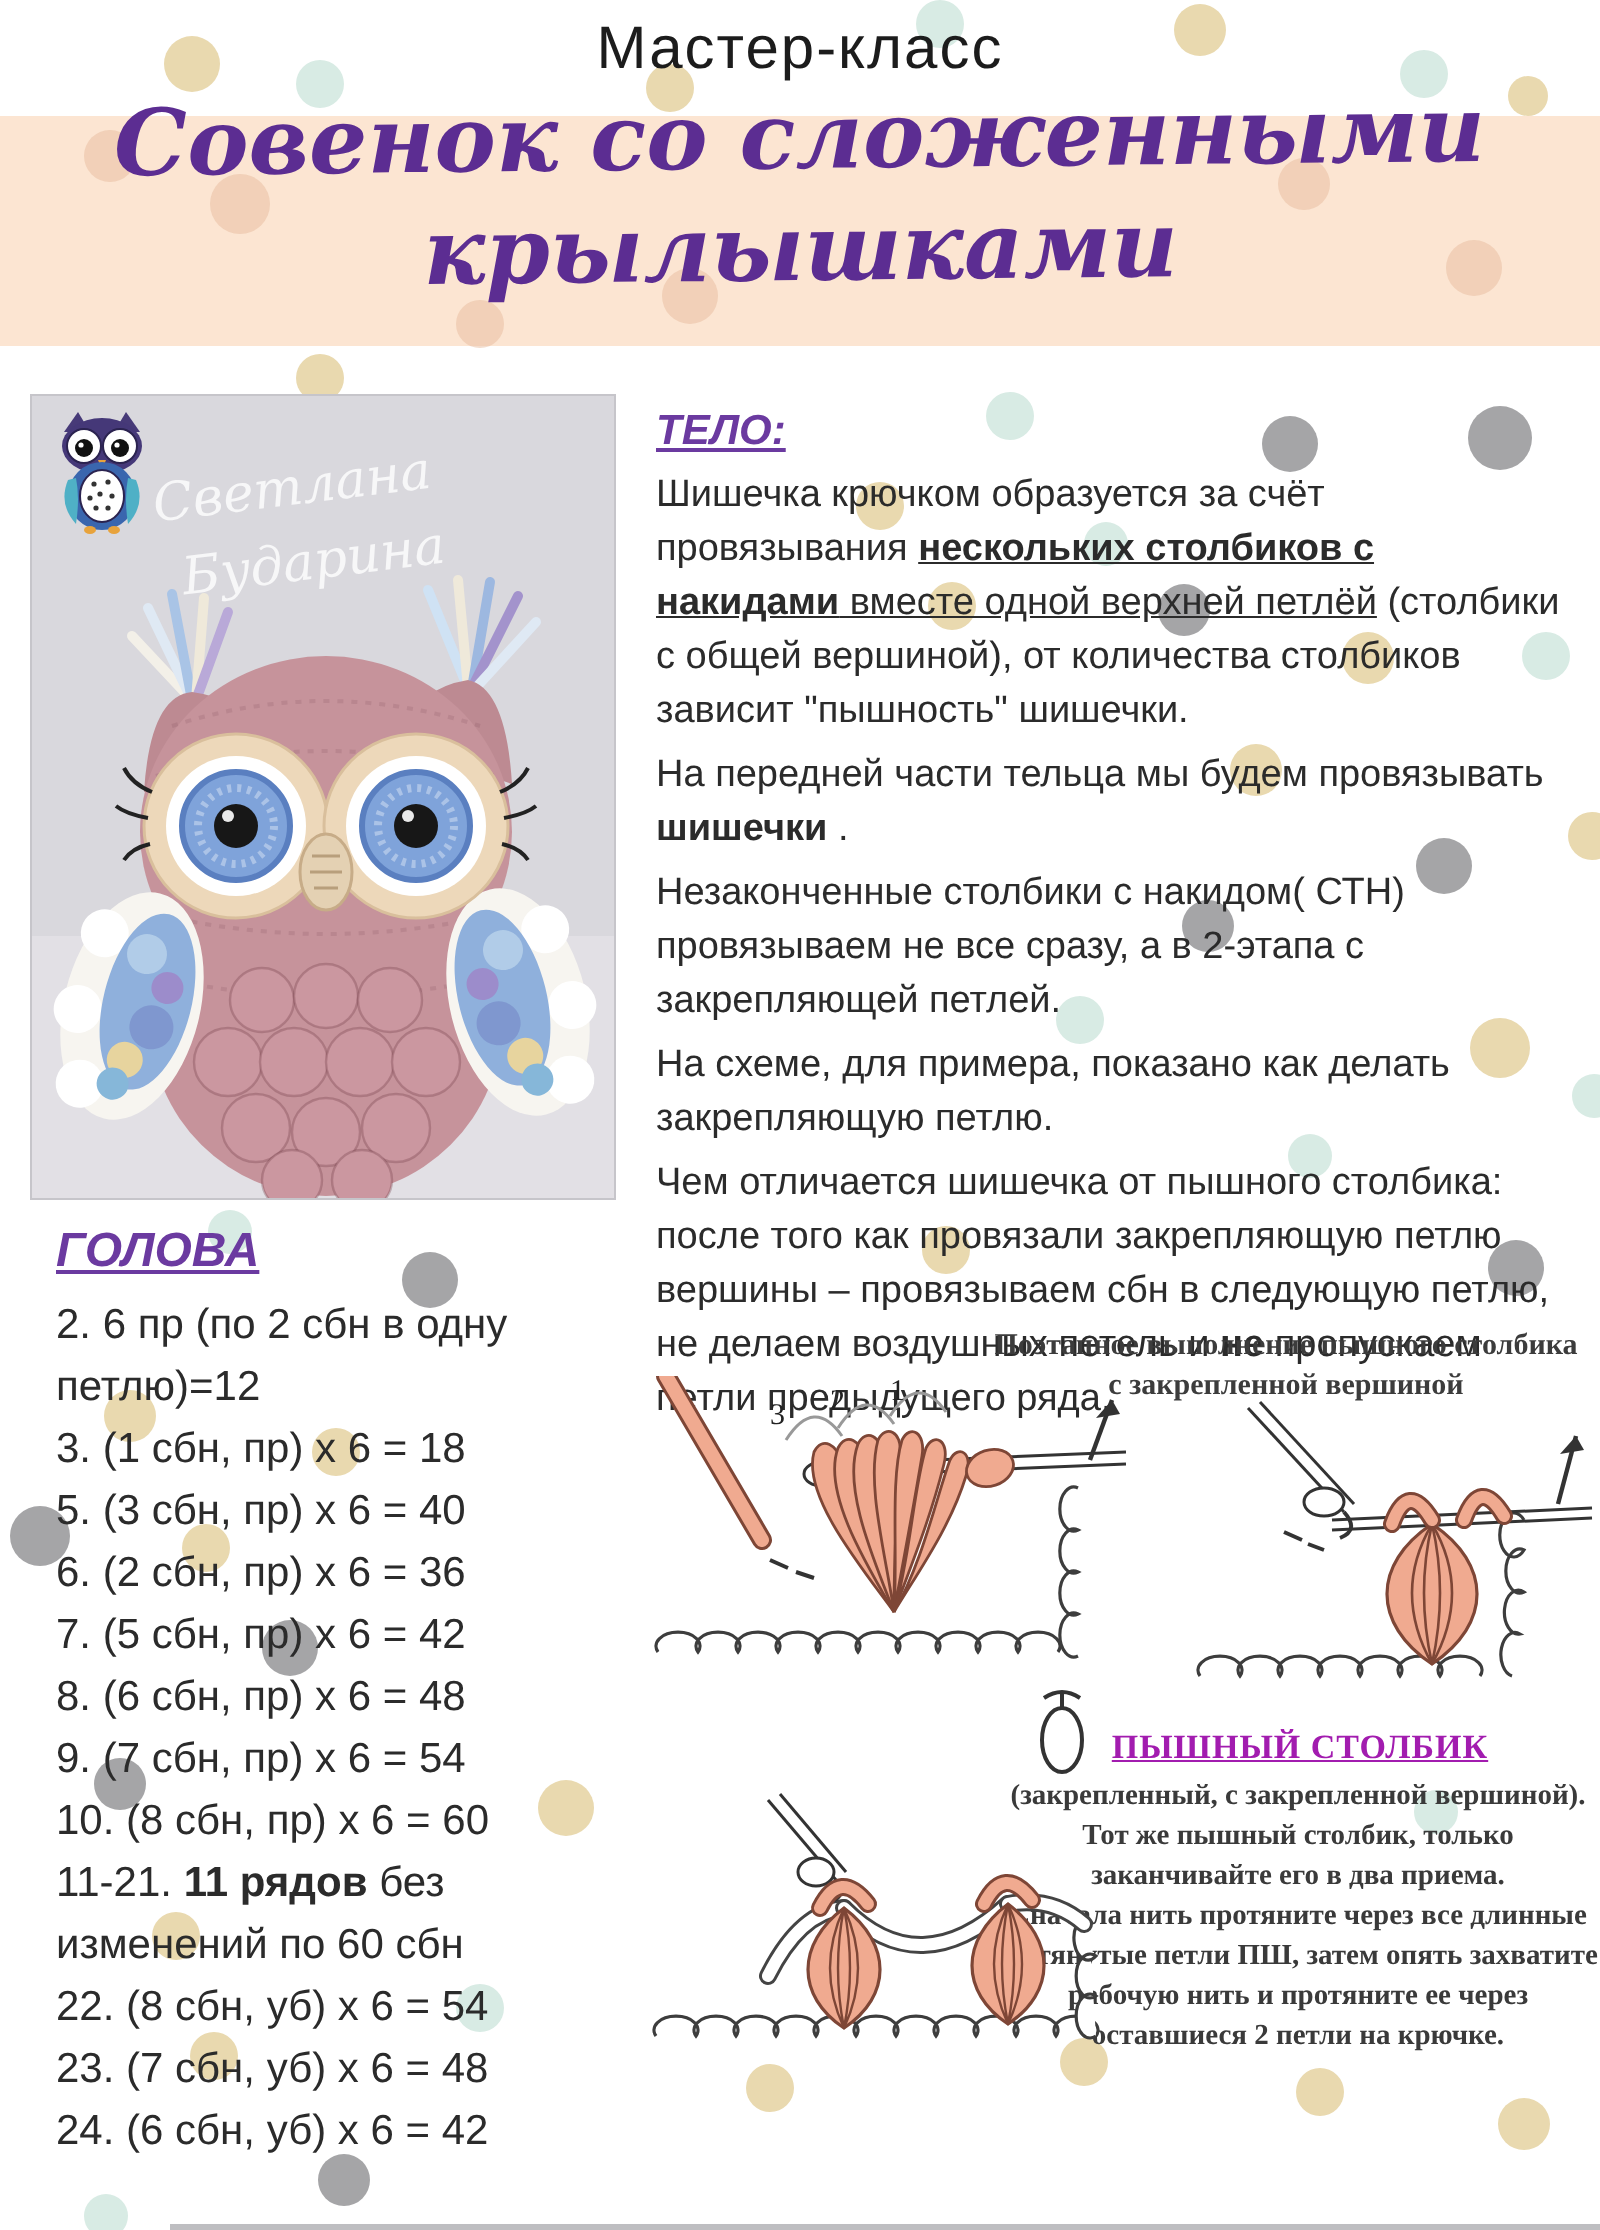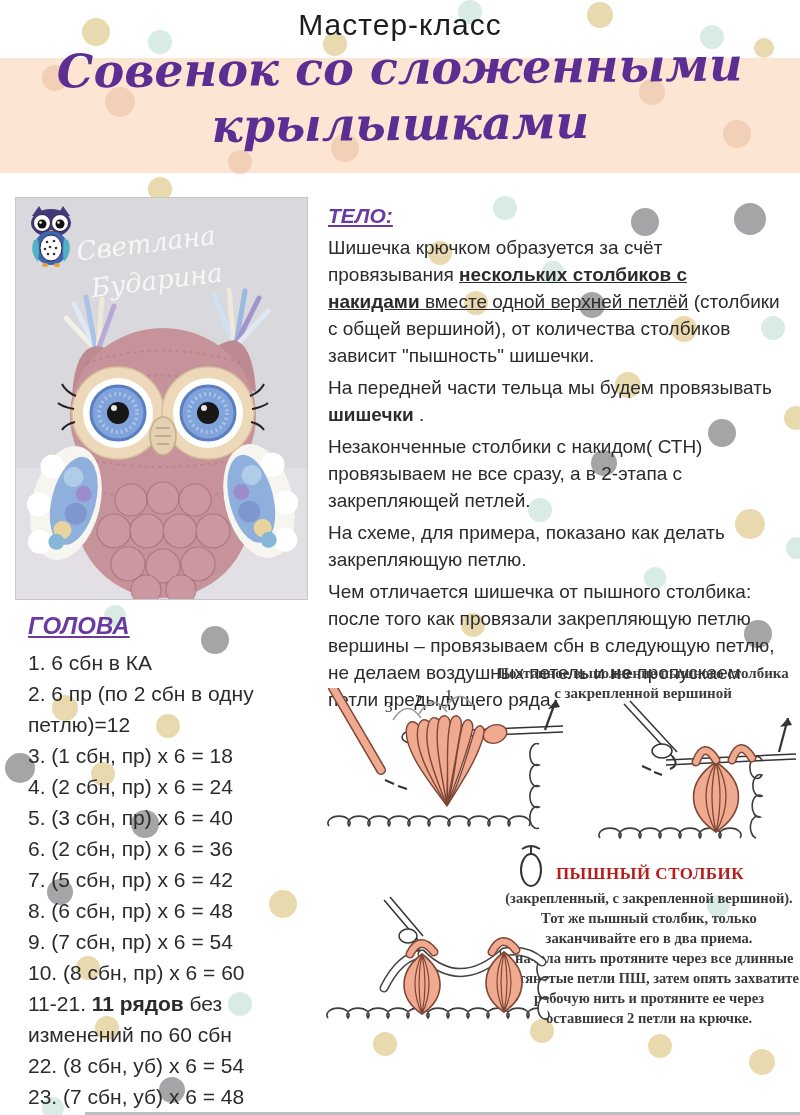--- a/index.html
+++ b/index.html
@@ -48,21 +48,21 @@
   .diag-caption{
     left:488px;top:663px;width:310px;z-index:2;text-align:center;
     font-family:"Liberation Serif",serif;font-weight:bold;font-size:15px;line-height:20px;color:#3c3c3c;
   }
   .svg-a{left:327px;top:688px;z-index:2;}
   .svg-b{left:596px;top:698px;z-index:2;}
   .svg-c{left:326px;top:896px;z-index:2;}
   .puff-symbol{left:514px;top:842px;z-index:2;}
   .puff-heading{
     left:520px;top:864px;width:260px;z-index:2;text-align:center;
-    font-family:"Liberation Serif",serif;font-weight:bold;font-size:17px;color:#b91c1c;letter-spacing:.5px;
+    font-family:"Liberation Serif",serif;font-weight:bold;font-size:17px;color:#a21caf;letter-spacing:.5px;text-decoration:underline;
   }
   .puff-text{
     left:498px;top:888px;width:302px;z-index:2;text-align:center;
     font-family:"Liberation Serif",serif;font-weight:700;font-size:14.5px;line-height:20px;color:#3a3a3a;
   }
   .puff-text p{margin:0;}
   .bottom-bar{left:85px;right:0;bottom:0;height:3px;background:#a8a8ac;opacity:.75;z-index:2;}
 </style>
 </head>
 <body>
@@ -279,24 +279,22 @@
   <p class="purple-head">ТЕЛО:</p>
   <p><span>Шишечка крючком образуется за счёт провязывания </span><span class="b u">нескольких столбиков с накидами</span><span class="u"> вместе одной верхней петлёй</span><span> (столбики с общей вершиной), от количества столбиков зависит "пышность" шишечки.</span></p>
   <p><span>На передней части тельца мы будем провязывать </span><span class="b">шишечки</span><span> .</span></p>
   <p>Незаконченные столбики с накидом( СТН) провязываем не все сразу, а в 2-этапа с закрепляющей петлей.</p>
   <p>На схеме, для примера, показано как делать закрепляющую петлю.</p>
   <p><span>Чем отличается шишечка от пышного столбика: после того как провязали закрепляющую петлю вершины – провязываем сбн в следующую петлю, не делаем воздушных петель и </span><span class="b">не</span><span> пропускаем петли предыдущего ряда.</span></p>
 </div>
 
 <div class="abs golova">
   <p class="purple-head">ГОЛОВА</p>
-  <div>1. 6 сбн в КА</div>
   <div>2. 6 пр (по 2 сбн в одну петлю)=12</div>
   <div>3. (1 сбн, пр) х 6 = 18</div>
-  <div>4. (2 сбн, пр) х 6 = 24</div>
   <div>5. (3 сбн, пр) х 6 = 40</div>
   <div>6. (2 сбн, пр) х 6 = 36</div>
   <div>7. (5 сбн, пр) х 6 = 42</div>
   <div>8. (6 сбн, пр) х 6 = 48</div>
   <div>9. (7 сбн, пр) х 6 = 54</div>
   <div>10. (8 сбн, пр) х 6 = 60</div>
   <div><span>11-21. </span><span class="b">11 рядов</span><span> без изменений по 60 сбн</span></div>
   <div>22. (8 сбн, уб) х 6 = 54</div>
   <div>23. (7 сбн, уб) х 6 = 48</div>
   <div>24. (6 сбн, уб) х 6 = 42</div>

